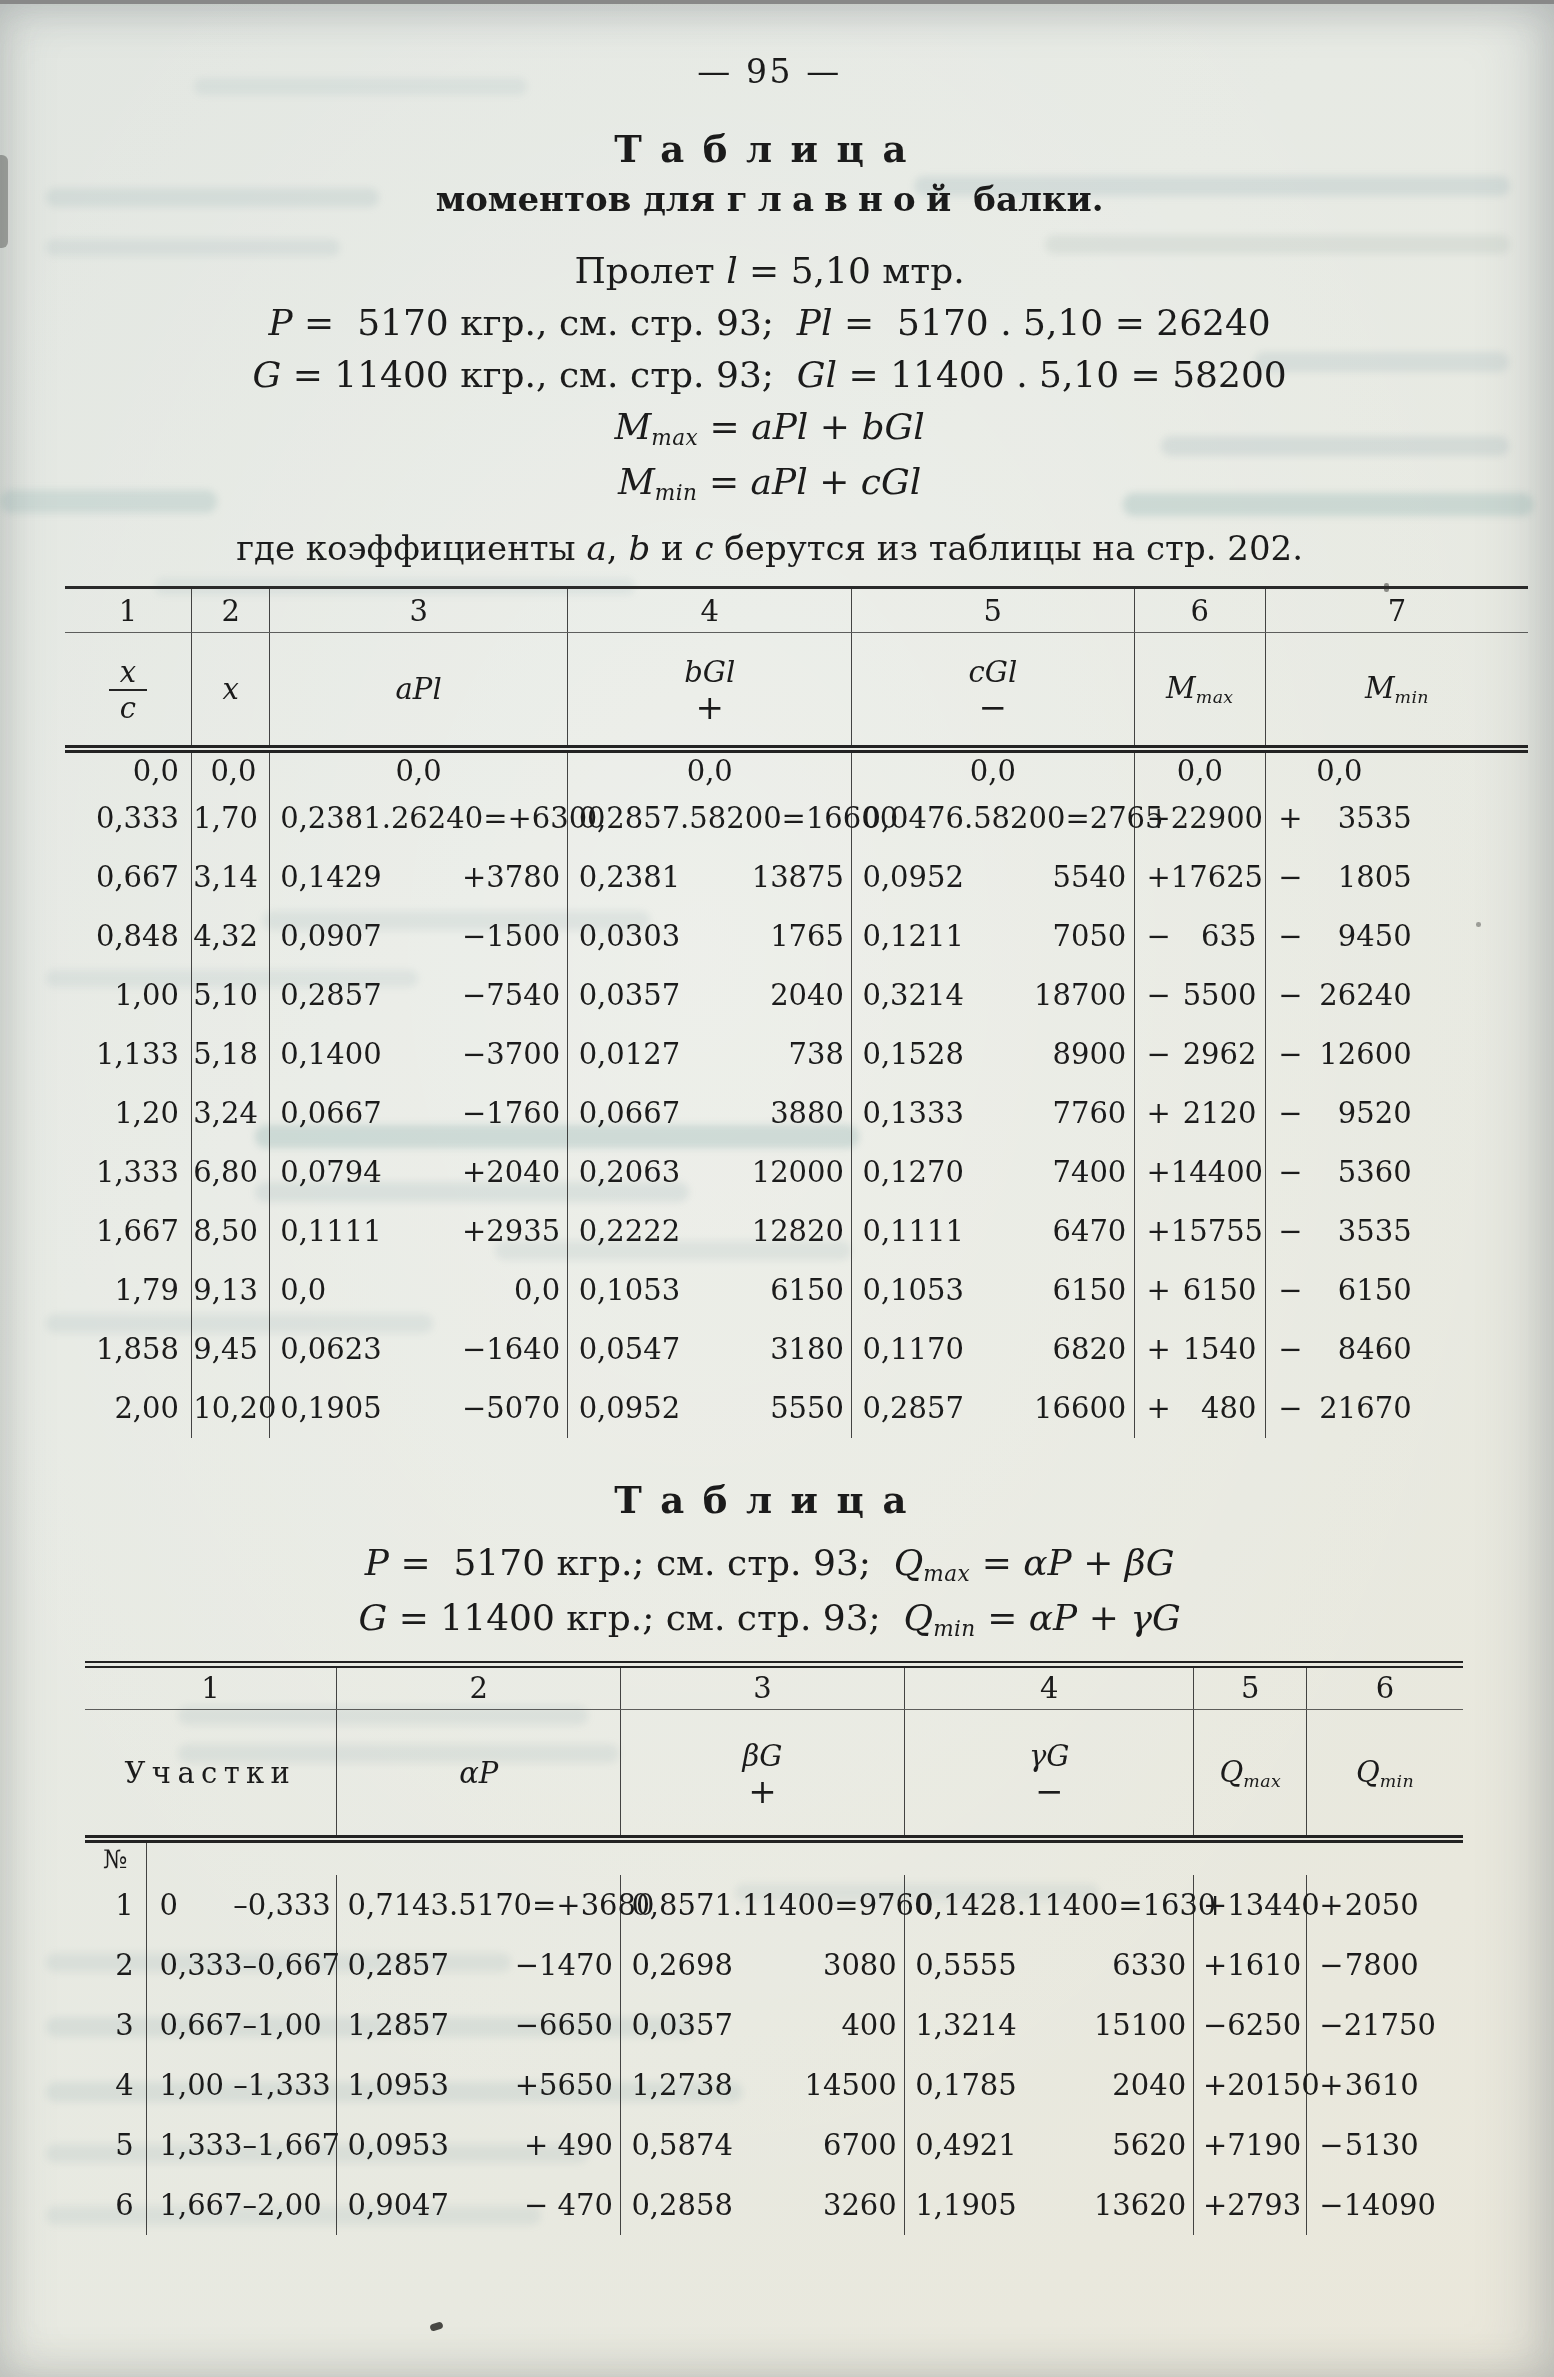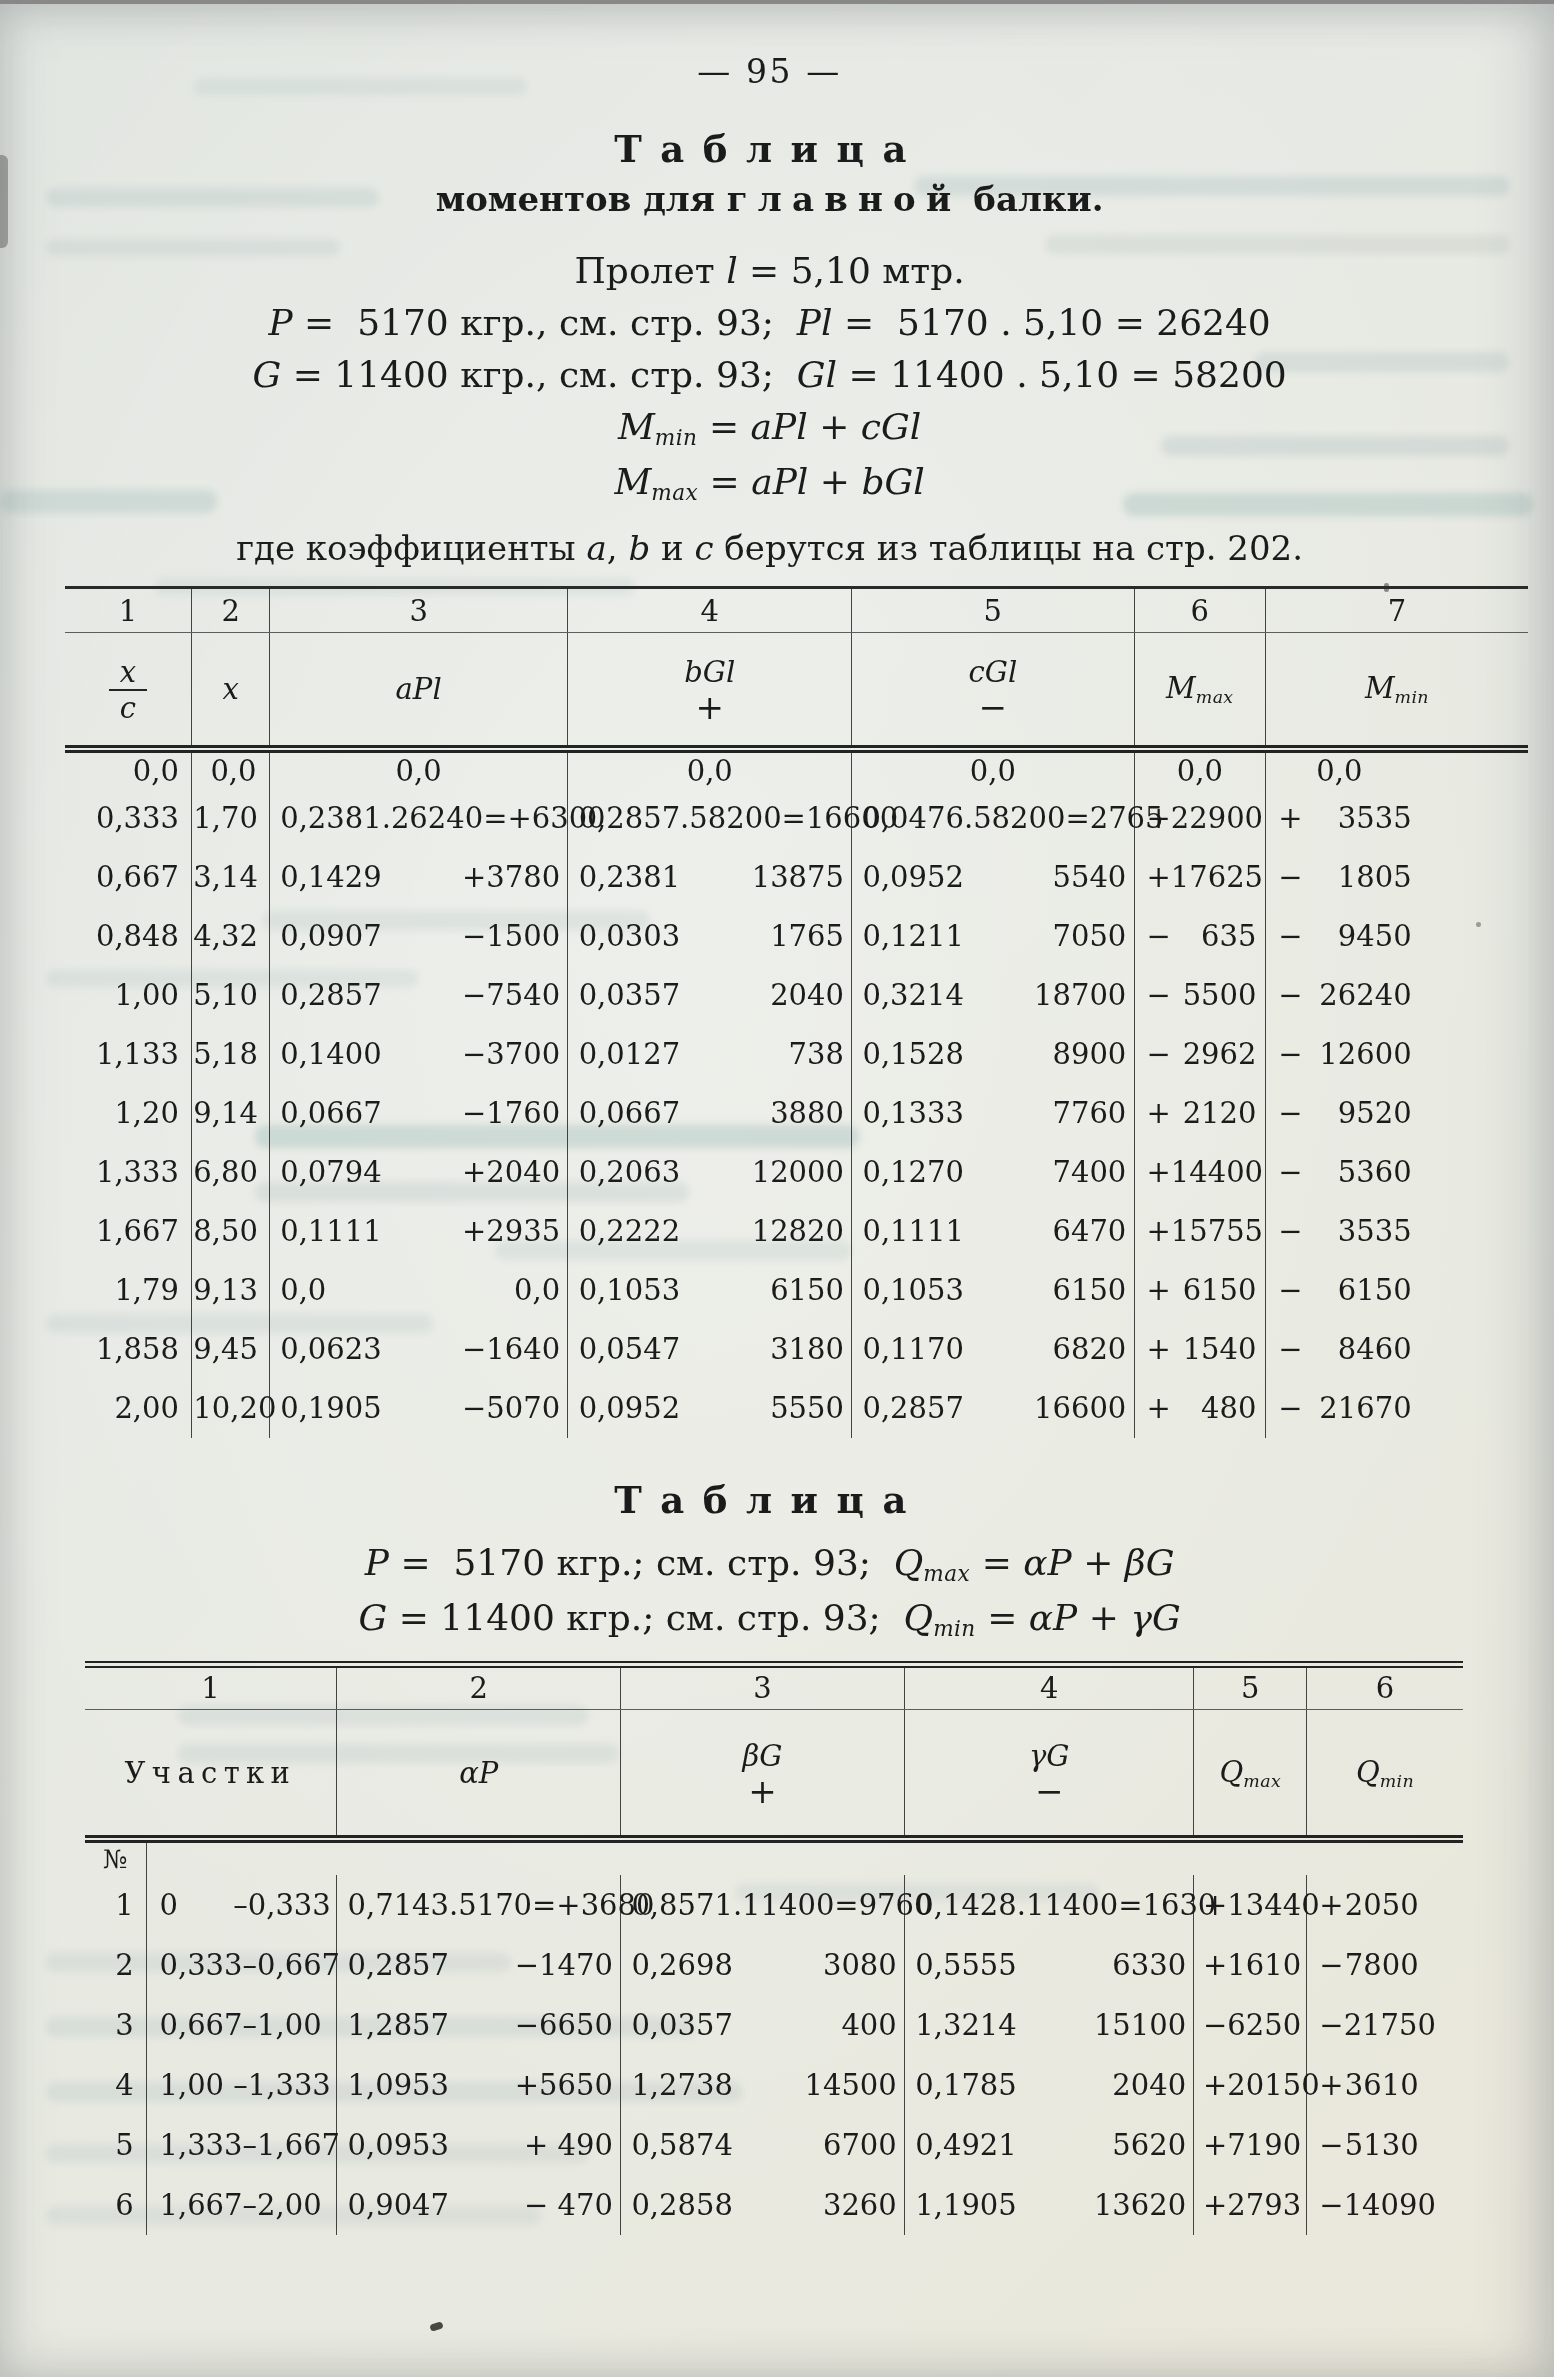--- a/index.html
+++ b/index.html
@@ -109,23 +109,23 @@
 
     <div class="t-title">Таблица</div>
     <div class="t-sub"><span>моментов для </span><span class="lsp">главной</span><span> балки.</span></div>
 
     <div class="f-line span-line"><span>Пролет </span><i>l</i><span> = 5,10 мтр.</span></div>
 
     <div class="f-line"><i>P</i><span> =  5170 кгр., см. стр. 93;  </span><i>Pl</i><span> =  5170 . 5,10 = 26240</span></div>
 
     <div class="f-line"><i>G</i><span> = 11400 кгр., см. стр. 93;  </span><i>Gl</i><span> = 11400 . 5,10 = 58200</span></div>
 
+    <div class="f-line"><i>M</i><sub>max</sub><span> = </span><i>aPl</i><span> + </span><i>bGl</i></div>
+
     <div class="f-line"><i>M</i><sub>min</sub><span> = </span><i>aPl</i><span> + </span><i>cGl</i></div>
-
-    <div class="f-line"><i>M</i><sub>max</sub><span> = </span><i>aPl</i><span> + </span><i>bGl</i></div>
 
     <div class="note"><span>где коэффициенты </span><i>a</i><span>, </span><i>b</i><span> и </span><i>c</i><span> берутся из таблицы на стр. 202.</span></div>
 
     <table class="tbl t1">
       <colgroup>
         <col style="width:8.7%">
           <col style="width:5.3%">
           <col style="width:20.4%">
           <col style="width:19.4%">
           <col style="width:19.3%">
@@ -365,21 +365,21 @@
             </td>
             <td class="mmin">
               <div class="sv">
                 <span class="ss">−</span>
                 <span class="vv">12600</span>
               </div>
             </td>
           </tr>
           <tr>
             <td class="c-num">1,20</td>
-            <td class="c-num">9,14</td>
+            <td class="c-num">3,24</td>
             <td class="c3">
               <div class="split">
                 <span class="sl">0,0667</span>
                 <span class="sr">−1760</span>
               </div>
             </td>
             <td class="c4">
               <div class="split">
                 <span class="sl">0,0667</span>
                 <span class="sr">3880</span>

